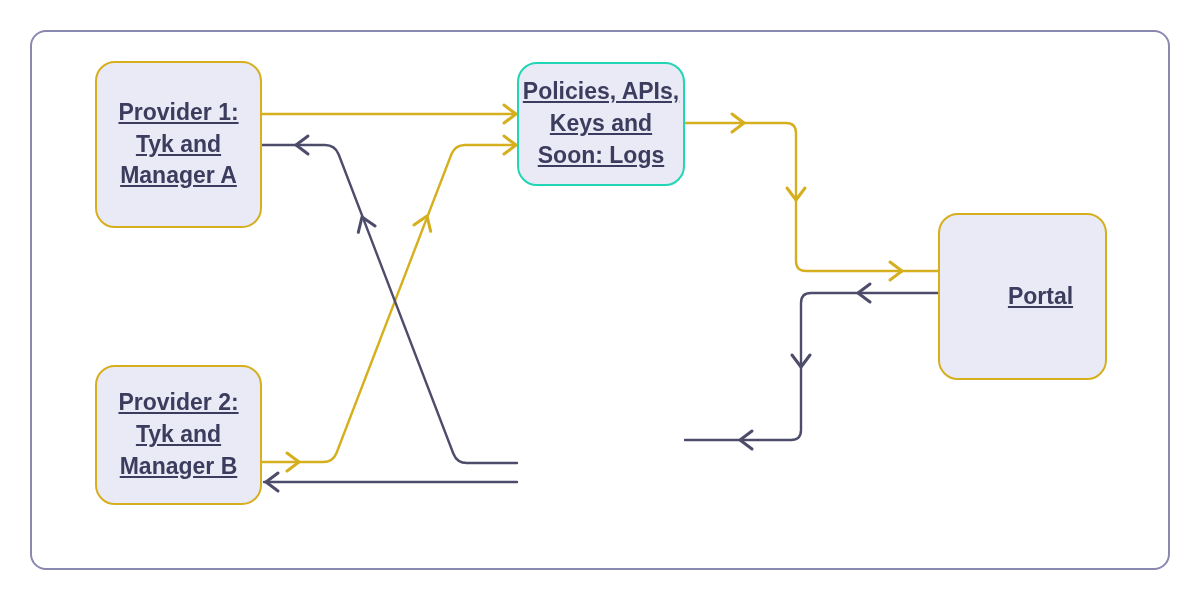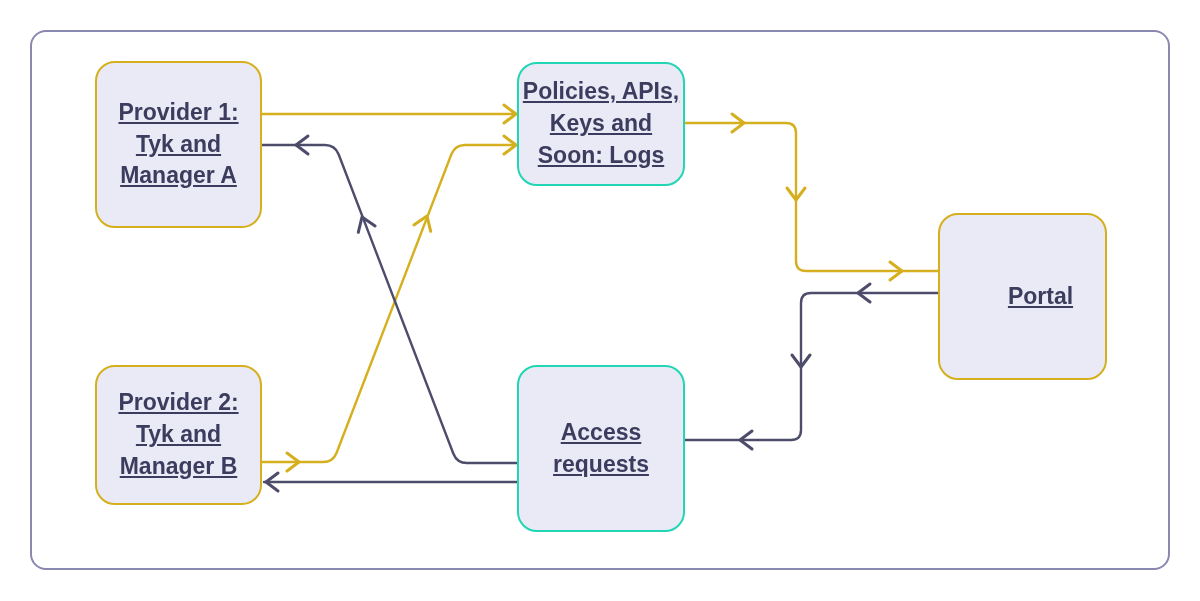--- a/index.html
+++ b/index.html
@@ -102,22 +102,18 @@
 Tyk and
 Manager B</div>
   </div>
 
   <div class="node border-teal" id="node-policies">
     <div class="label">Policies, APIs,
 Keys and
 Soon: Logs</div>
   </div>
 
-  <div class="node border-teal" id="node-access">
-    <div class="label">Access
-requests</div>
-  </div>
 
   <div class="node border-yellow" id="node-portal">
     <div class="label">Portal</div>
   </div>
 
 </div>
 
 </body></html>

